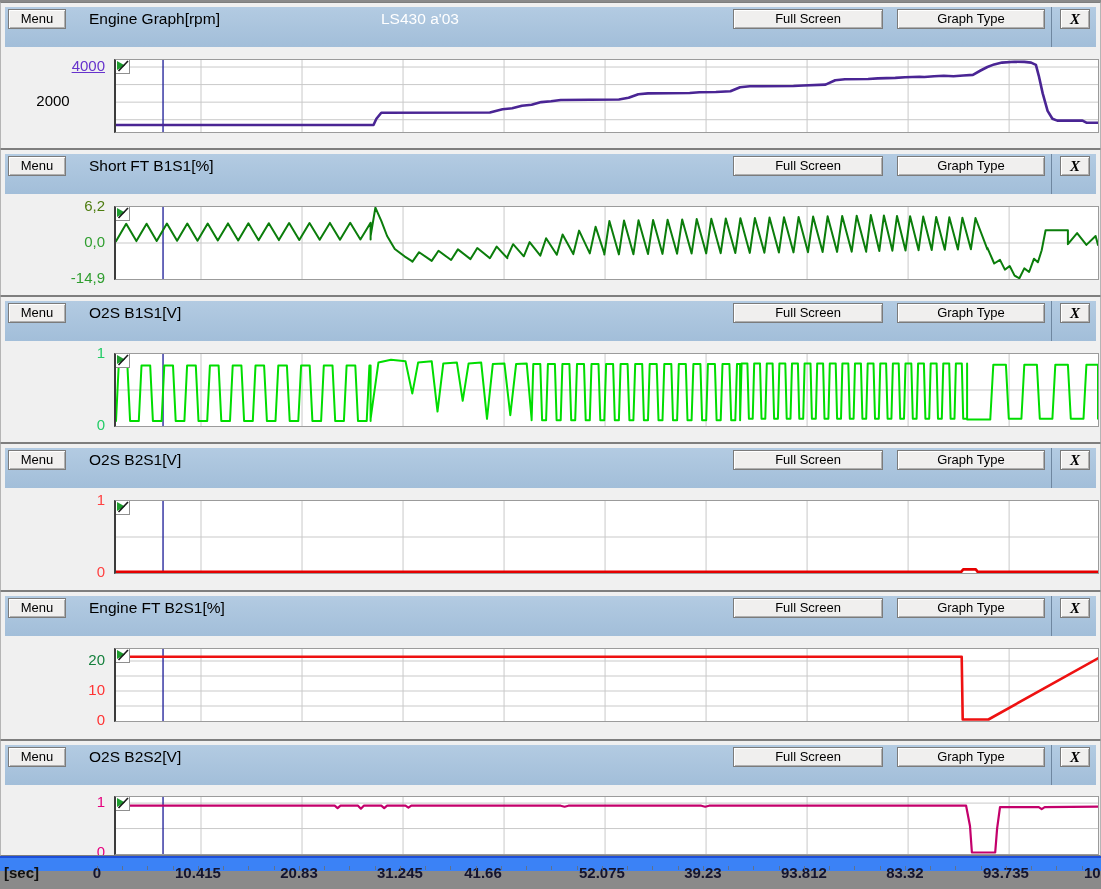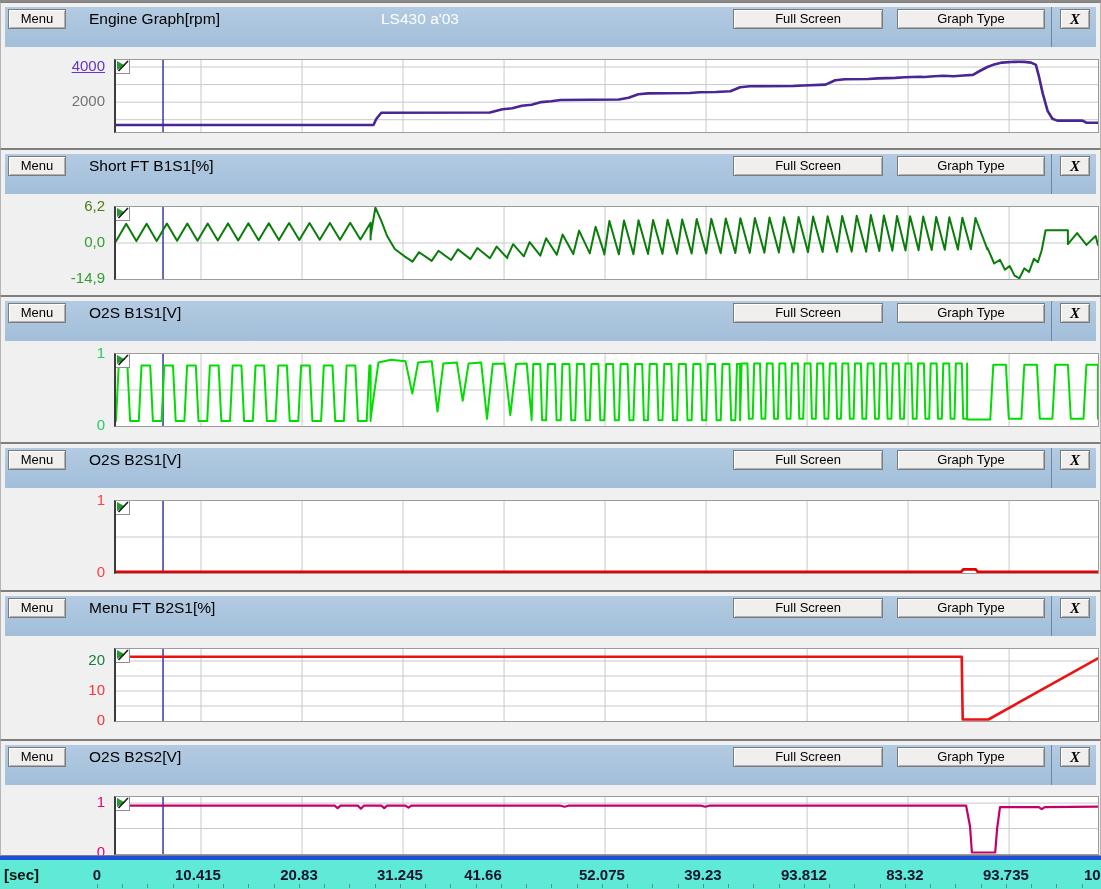--- a/index.html
+++ b/index.html
@@ -38,22 +38,22 @@
     position:absolute;left:0;width:104px;text-align:right;
     font-size:15px;font-weight:500;line-height:18px;white-space:nowrap;
   }
   .plot{
     position:absolute;left:113px;width:982px;background:#ffffff;
     border:1px solid #9b9b9b;border-left:2px solid #3c3c3c;overflow:hidden;
   }
   .plot svg{display:block;}
   .handle{position:absolute;left:-1px;top:-1px;width:15px;height:15px;}
   .ruler{
-    position:absolute;left:0;top:856px;width:1101px;height:33px;
-    background:#5eead4;border-top:4px solid #1d4ed8;box-sizing:border-box;
+    position:absolute;left:0;top:856px;width:1101px;height:15px;
+    background:#3b82f6;border-top:2px solid #1d4ed8;box-sizing:border-box;
   }
   .ruler .unit{
     position:absolute;left:4px;top:6px;font-size:15px;font-weight:bold;color:#111;
   }
   .tick-label{
     position:absolute;top:6px;width:80px;margin-left:-40px;text-align:center;
     font-size:15px;font-weight:bold;color:#14142e;white-space:nowrap;
   }
   .mtick{position:absolute;bottom:1px;width:1px;height:4px;background:#6b6b6b;opacity:.75;}
 </style>
@@ -65,21 +65,21 @@
       <div class="titlebar">
         <button class="btn btn-menu">Menu</button>
         <span class="panel-title">Engine Graph[rpm]</span>
         <span class="center-label">LS430 a'03</span>
         <button class="btn btn-fs">Full Screen</button>
         <button class="btn btn-gt">Graph Type</button>
         <span class="tb-sep"></span>
         <button class="btn btn-x">X</button>
       </div>
       <div class="ylabel" style="color: rgb(102, 51, 204); top: 54.0244px; text-decoration: underline;">4000</div>
-      <div class="ylabel" style="color: #737373; top: 89.1463px;">2000</div>
+      <div class="ylabel" style="color: #000000; top: 89.1463px; text-align: center;">2000</div>
       <div class="plot" style="top: 56px; height: 72px;">
         <svg width="982" height="72" viewBox="0 0 982 72">
           <line x1="85.00967901234567" y1="0" x2="85.00967901234567" y2="72" stroke="#c9c9c9" stroke-width="1"></line>
           <line x1="186.02232098765433" y1="0" x2="186.02232098765433" y2="72" stroke="#c9c9c9" stroke-width="1"></line>
           <line x1="287.034962962963" y1="0" x2="287.034962962963" y2="72" stroke="#c9c9c9" stroke-width="1"></line>
           <line x1="388.04760493827155" y1="0" x2="388.04760493827155" y2="72" stroke="#c9c9c9" stroke-width="1"></line>
           <line x1="489.0602469135803" y1="0" x2="489.0602469135803" y2="72" stroke="#c9c9c9" stroke-width="1"></line>
           <line x1="590.0728888888889" y1="0" x2="590.0728888888889" y2="72" stroke="#c9c9c9" stroke-width="1"></line>
           <line x1="691.0855308641975" y1="0" x2="691.0855308641975" y2="72" stroke="#c9c9c9" stroke-width="1"></line>
           <line x1="792.0981728395061" y1="0" x2="792.0981728395061" y2="72" stroke="#c9c9c9" stroke-width="1"></line>
@@ -202,21 +202,21 @@
             <rect x="0.5" y="0.5" width="14" height="14" fill="#ffffff" stroke="#8f8f8f"></rect>
             <polygon points="2,2 10,6.5 2,11" fill="#1f9d2f"></polygon>
             <path d="M13 2 L3.5 12" stroke="#1a1a1a" stroke-width="1.6" fill="none"></path>
           </svg>
         </div>
       </div>
     </section>
     <section class="panel" style="top: 591px; height: 147px;">
       <div class="titlebar">
         <button class="btn btn-menu">Menu</button>
-        <span class="panel-title">Menu FT B2S1[%]</span>
+        <span class="panel-title">Engine FT B2S1[%]</span>
         <button class="btn btn-fs">Full Screen</button>
         <button class="btn btn-gt">Graph Type</button>
         <span class="tb-sep"></span>
         <button class="btn btn-x">X</button>
       </div>
       <div class="ylabel" style="color: #15803d; top: 59px;">20</div>
       <div class="ylabel" style="color: rgb(255, 51, 51); top: 89px;">10</div>
       <div class="ylabel" style="color: rgb(255, 51, 51); top: 119px;">0</div>
       <div class="plot" style="top: 56px; height: 72px;">
         <svg width="982" height="72" viewBox="0 0 982 72">

